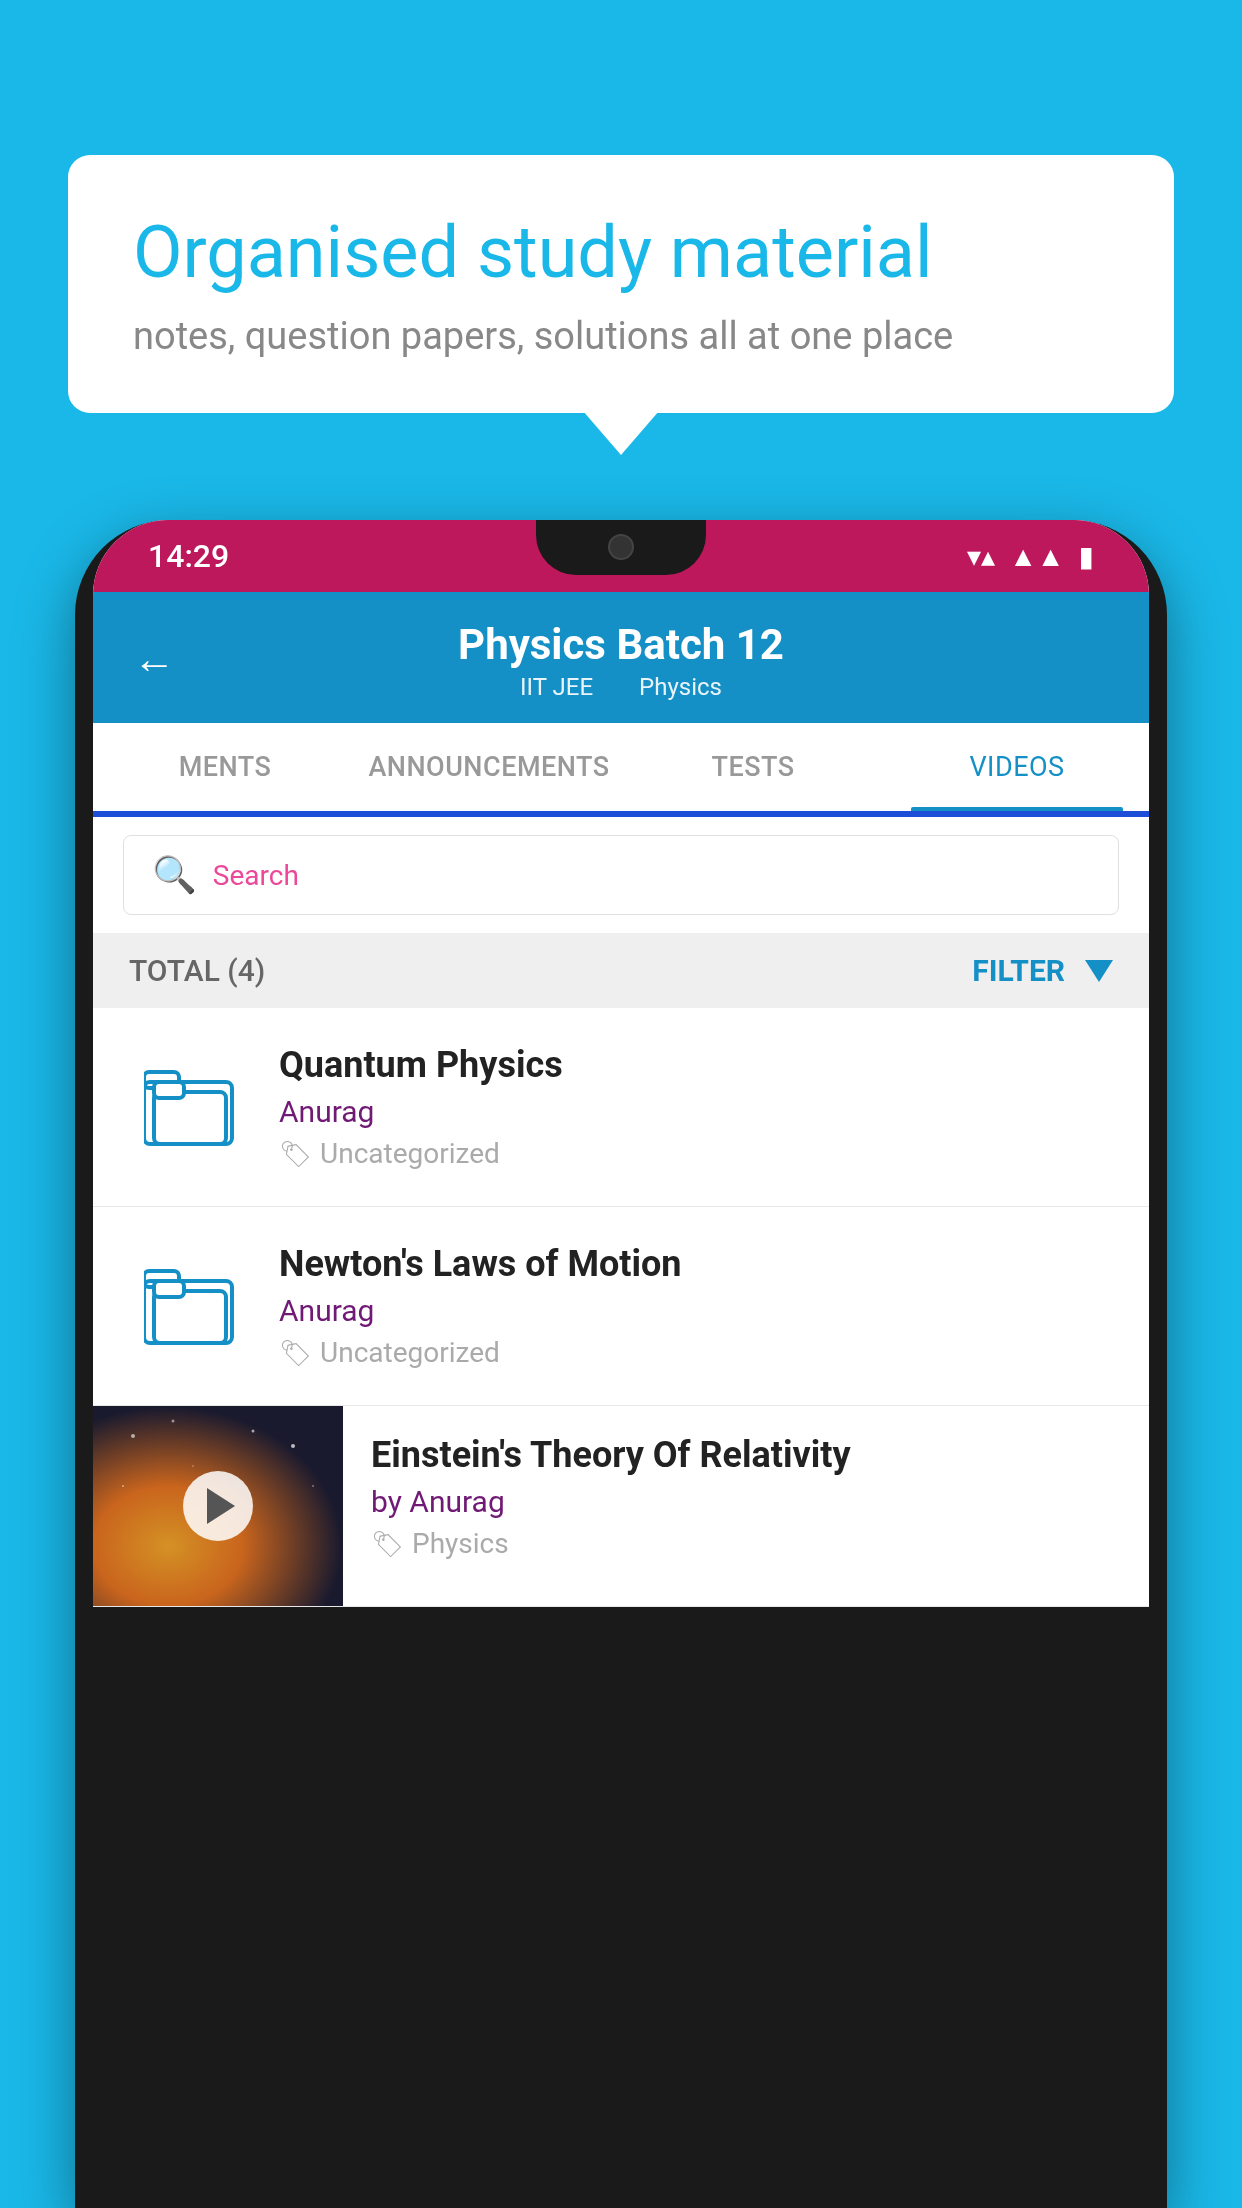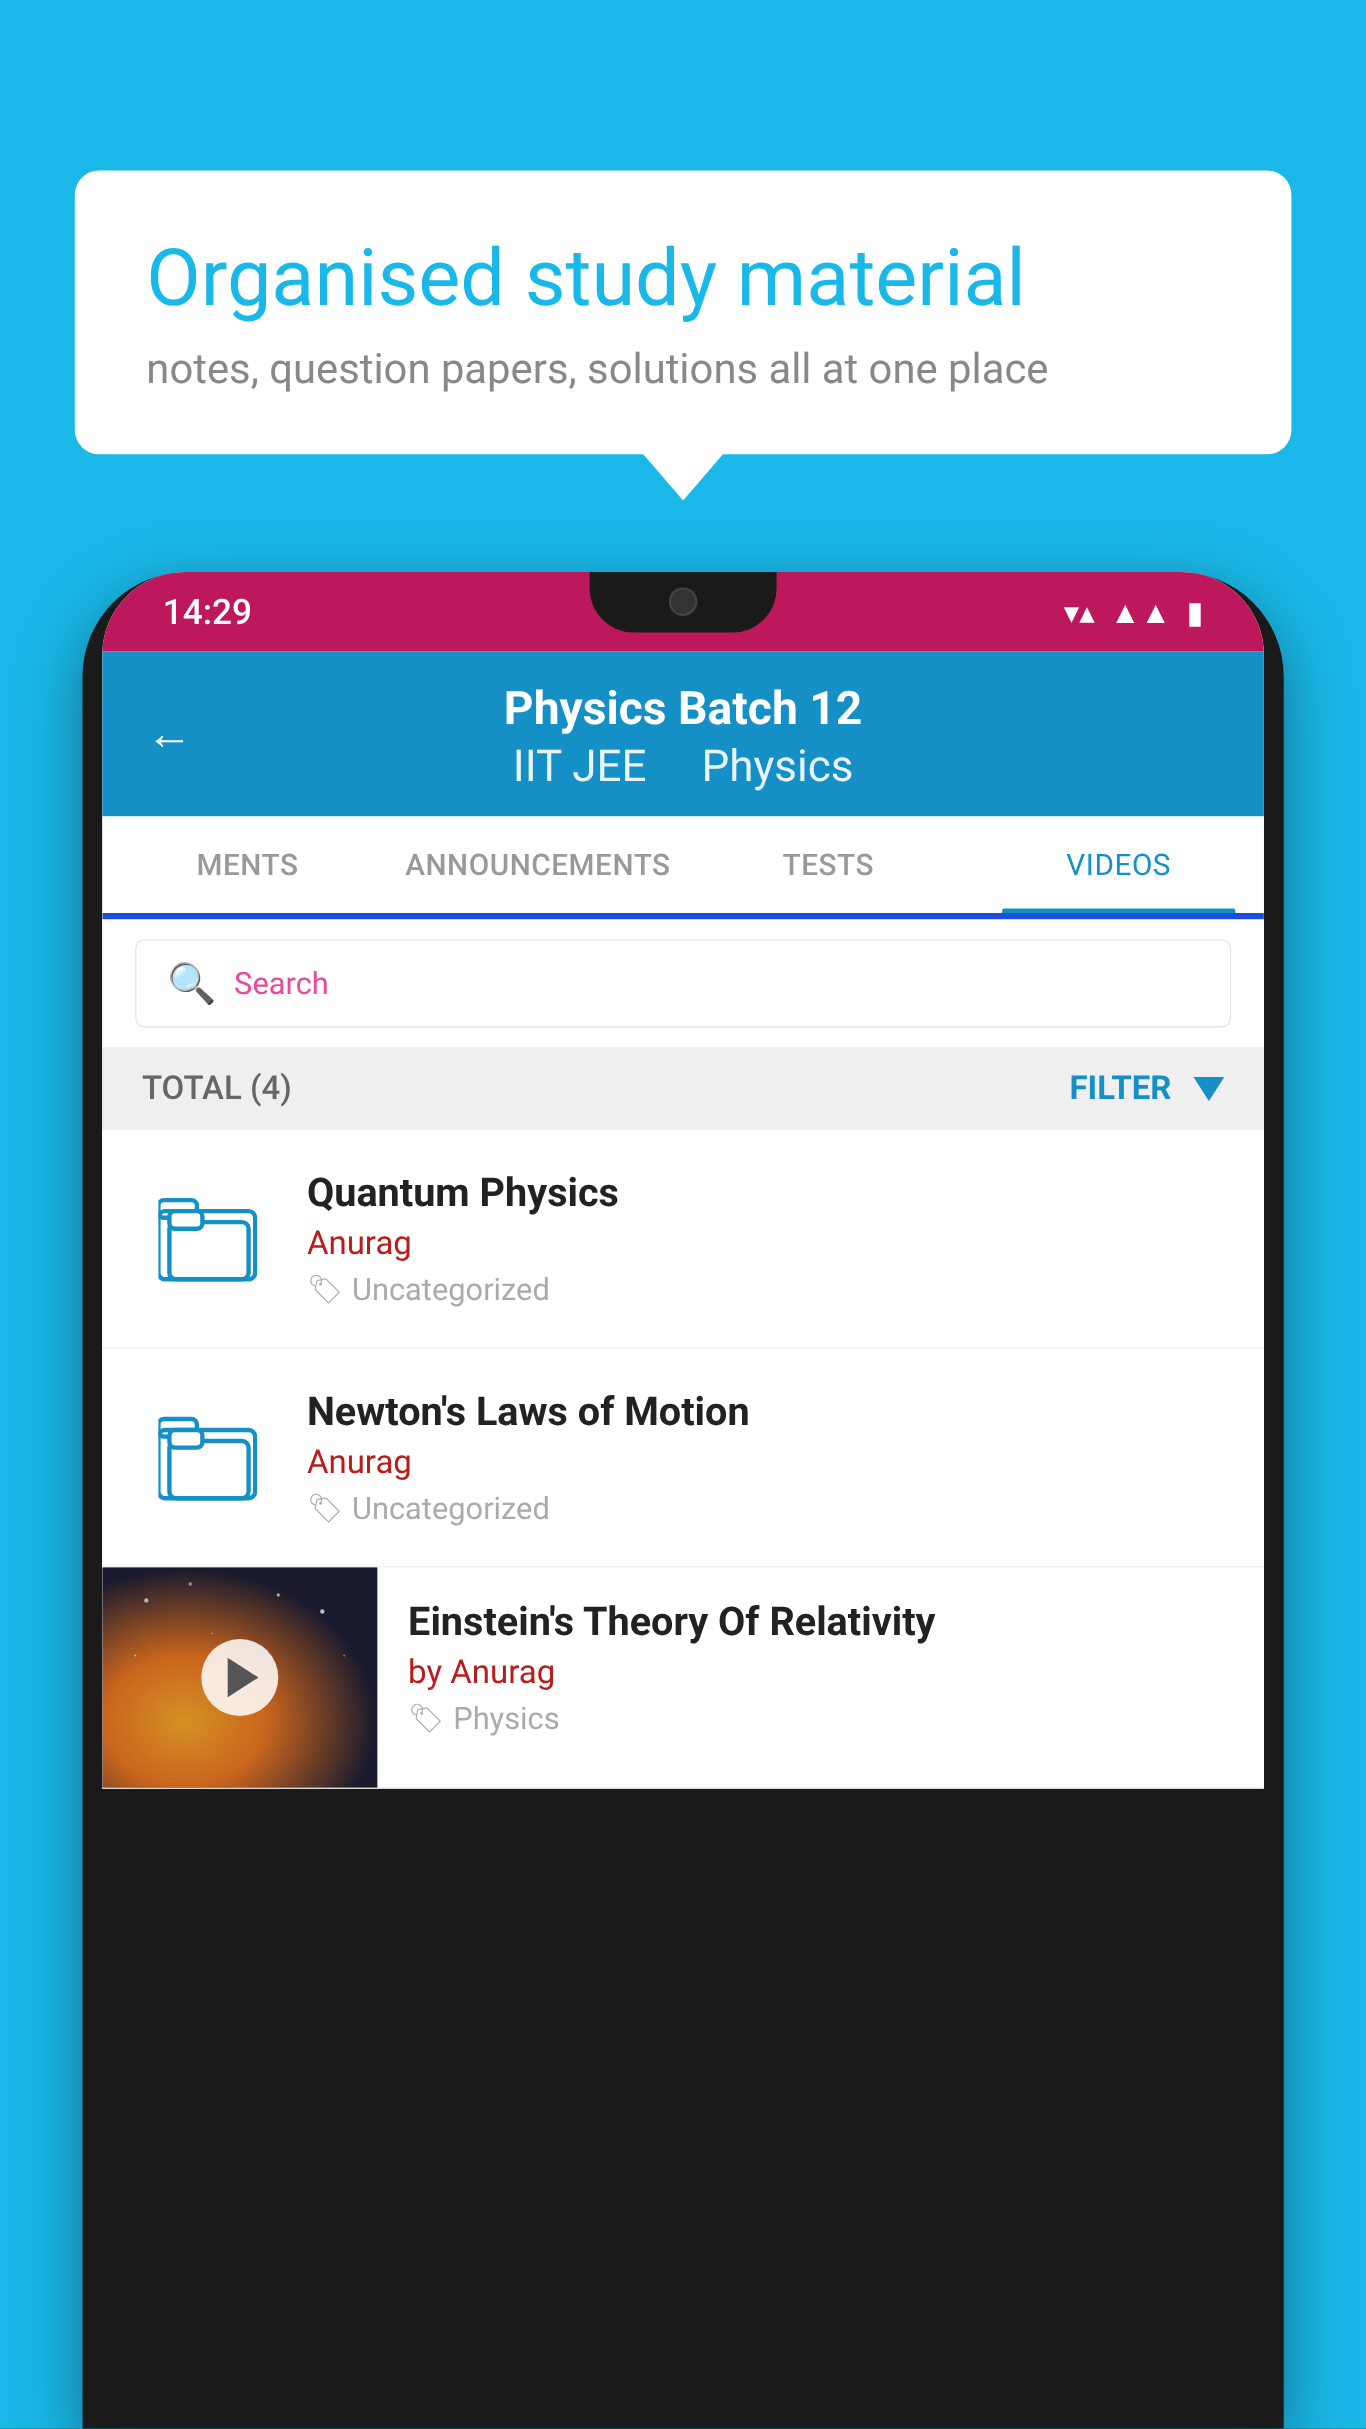--- a/index.html
+++ b/index.html
@@ -141,21 +141,21 @@
     }
 
     .header-title {
       color: white;
       font-size: 42px;
       font-weight: 700;
     }
 
     .header-subtitle {
       color: rgba(255,255,255,0.9);
-      font-size: 40px;
+      font-size: 24px;
       margin-top: 4px;
     }
 
     .header-subtitle span {
       margin: 0 10px;
     }
 
     
     .tab-bar {
       background: white;
@@ -286,21 +286,21 @@
 
     .video-title {
       font-size: 36px;
       font-weight: 700;
       color: #222;
       margin-bottom: 8px;
     }
 
     .video-author {
       font-size: 30px;
-      color: #b91c1c;
+      color: #701a75;
       margin-bottom: 8px;
     }
 
     .video-tag {
       font-size: 28px;
       color: #aaa;
       display: flex;
       align-items: center;
       gap: 8px;
     }

